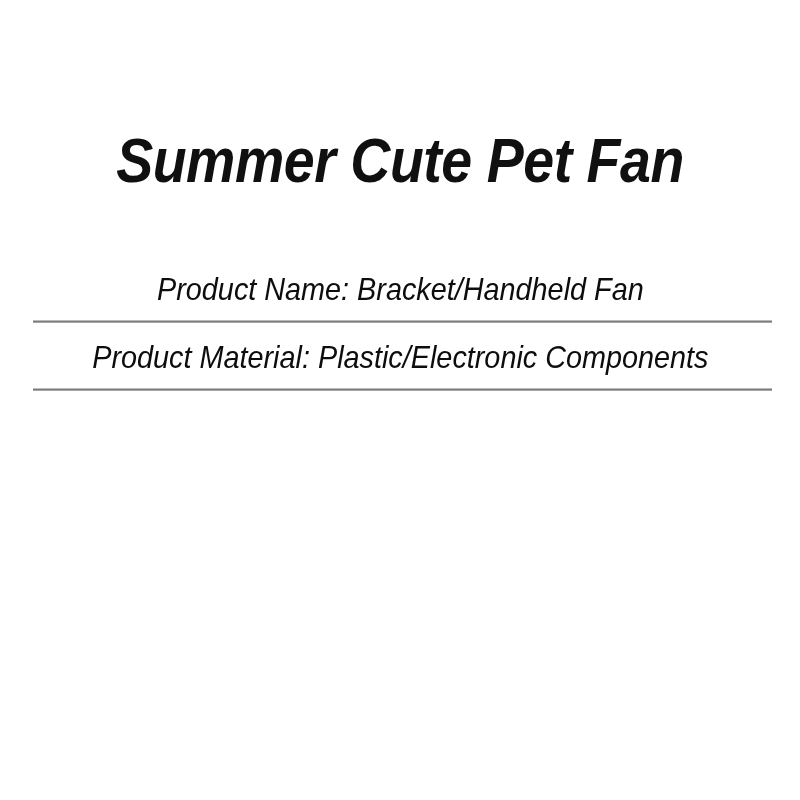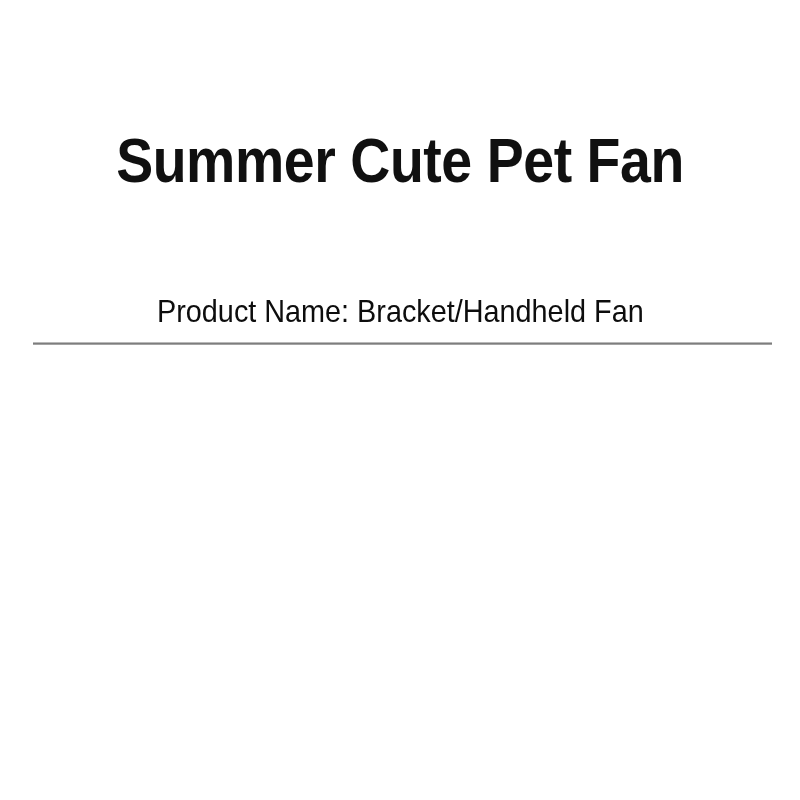--- a/index.html
+++ b/index.html
@@ -12,40 +12,41 @@
     background: #ffffff;
     font-family: "Liberation Sans", "DejaVu Sans", sans-serif;
     overflow: hidden;
   }
   #product-spec-card {
     position: relative;
     width: 800px;
     height: 800px;
     background: #ffffff;
     box-sizing: border-box;
+    font-style: italic;
   }
   #product-title {
     position: absolute;
     top: 126px;
     left: 0;
     width: 800px;
     text-align: center;
     font-family: "Liberation Sans Narrow", "Liberation Sans", "DejaVu Sans", sans-serif;
     font-weight: bold;
     font-size: 63px;
     line-height: 68px;
     letter-spacing: -0.5px;
     color: #101010;
     transform: scaleX(0.88);
     transform-origin: center center;
     white-space: nowrap;
   }
   #spec-table {
     position: absolute;
-    top: 277px;
+    top: 255px;
     left: 0;
     width: 800px;
   }
   .spec-row {
     position: relative;
     height: 68px;
     display: flex;
     align-items: center;
     justify-content: center;
   }
@@ -76,18 +77,22 @@
   <div id="product-title">Summer Cute Pet Fan</div>
 
   <div id="spec-table">
 
     <div class="spec-row">
       <span class="spec-row-text">Product Name: Bracket/Handheld Fan</span>
       <span class="spec-divider"></span>
     </div>
 
 
+    <div class="spec-row">
+      <span class="spec-row-text">Product Material: Plastic/Electronic Components</span>
+      <span class="spec-divider"></span>
+    </div>
 
 
 
 
   </div>
 </div>
 
 </body></html>

